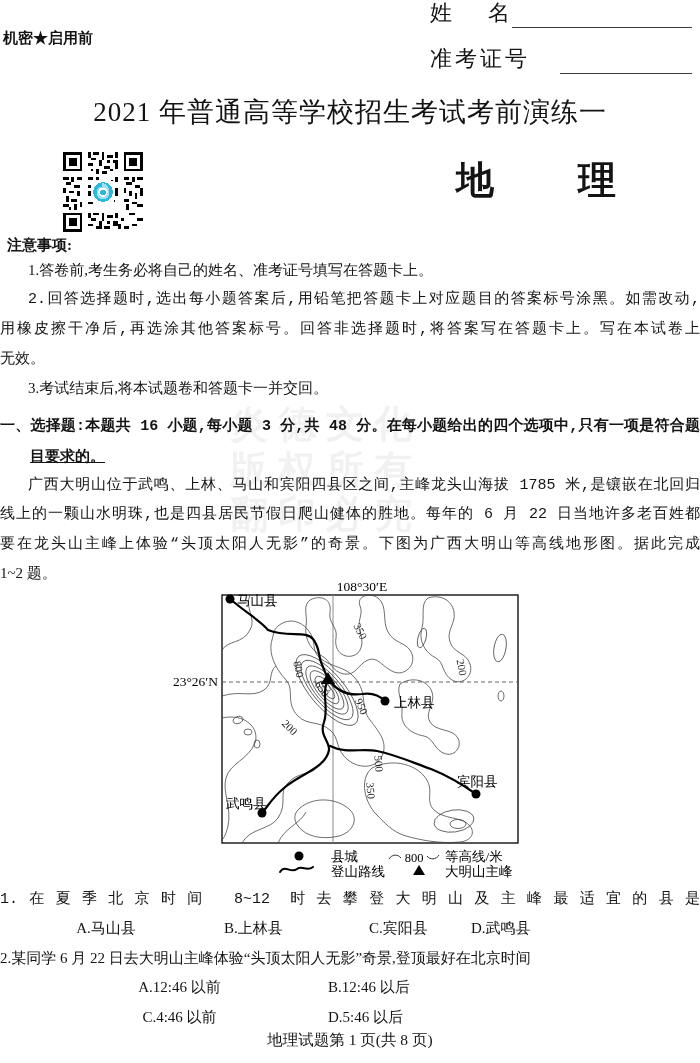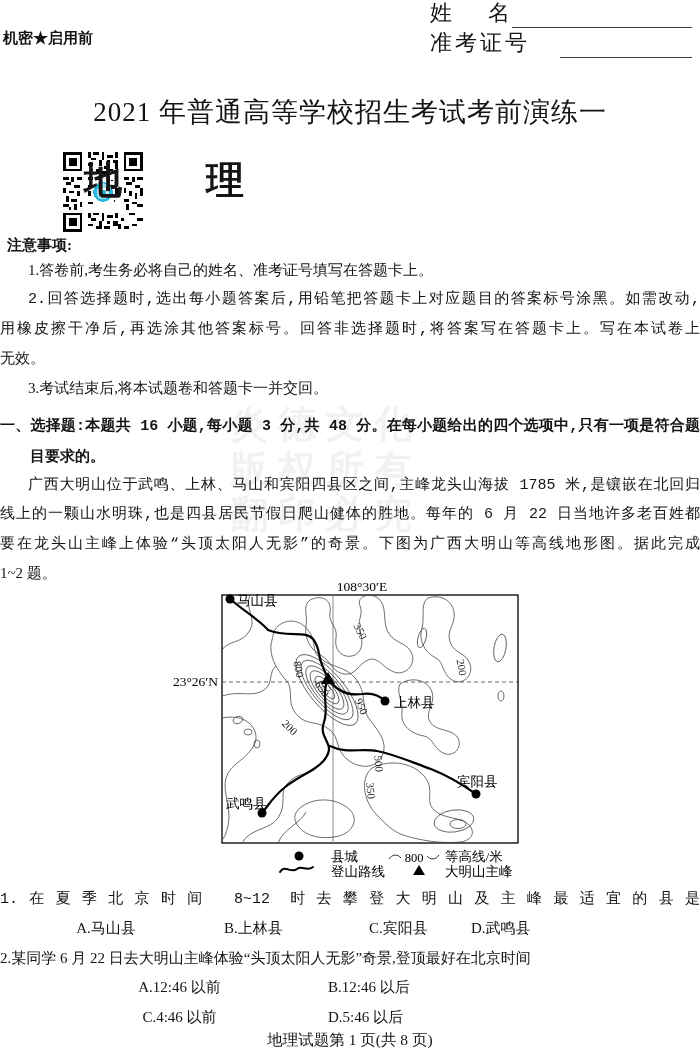--- a/index.html
+++ b/index.html
@@ -5,27 +5,27 @@
   html,body{margin:0;padding:0;background:#d8d8d8;}
   .page{
     position:relative;width:700px;height:1063px;margin:0 auto;background:#ffffff;
     font-family:"Liberation Serif",serif;color:#141414;overflow:hidden;
   }
   .sans{font-family:Liberation Serif, serif;}
   
   .confidential{position:absolute;left:3px;top:29px;font-size:15px;font-weight:bold;}
   .id-block{position:absolute;left:430px;top:0;width:262px;}
   .id-row{display:flex;align-items:flex-end;height:28px;}
-  .id-row.second{margin-top:2px;gap:31px;}
+  .id-row.second{margin-top:18px;gap:31px;}
   .id-label{font-size:22px;white-space:nowrap;}
   .id-label.spread{letter-spacing:36px;margin-right:-36px;}
   .id-label.slight{letter-spacing:3px;margin-right:-3px;}
   .blank-line{flex:1;border-bottom:1.4px solid #3c3c3c;height:24px;margin-left:2px;}
   .main-title{position:absolute;left:0;top:94px;width:700px;text-align:center;font-size:27px;letter-spacing:1px;}
-  .subject-title{position:absolute;left:0;top:155px;width:700px;text-align:left;
+  .subject-title{position:absolute;left:0;top:155px;width:700px;text-align:right;
     font-size:38px;font-weight:bold;letter-spacing:84px;padding-left:84px;box-sizing:border-box;}
   .qr{position:absolute;left:63px;top:152px;width:80px;height:80px;}
   
   .watermark{position:absolute;left:214px;top:402px;opacity:.065;z-index:0;
     font-family:"Liberation Sans",sans-serif;font-weight:bold;font-size:38px;letter-spacing:10px;line-height:45px;color:#404040;margin-left:16px;}
   
   .notice-head{position:absolute;left:7px;top:236px;font-size:15px;font-weight:bold;z-index:1;}
   .textblock{position:absolute;left:0;width:700px;z-index:1;}
   .line{font-size:15px;line-height:29.4px;white-space:nowrap;}
   .line.wrapfill{white-space:normal;text-align:justify;text-align-last:justify;font-family:Liberation Mono, monospace;}
@@ -101,21 +101,21 @@
   <div class="textblock notice-block">
     <div class="line indent">1.答卷前,考生务必将自己的姓名、准考证号填写在答题卡上。</div>
     <div class="line indent wrapfill">2.回答选择题时,选出每小题答案后,用铅笔把答题卡上对应题目的答案标号涂黑。如需改动,</div>
     <div class="line wrapfill">用橡皮擦干净后,再选涂其他答案标号。回答非选择题时,将答案写在答题卡上。写在本试卷上</div>
     <div class="line">无效。</div>
     <div class="line indent">3.考试结束后,将本试题卷和答题卡一并交回。</div>
   </div>
 
   <div class="textblock section-block">
     <div class="line secline wrapfill">一、选择题:本题共 16 小题,每小题 3 分,共 48 分。在每小题给出的四个选项中,只有一项是符合题</div>
-    <div class="line secline" style="text-indent:30px;">目要求的。</div>
+    <div class="line secline" style="text-indent:30px;text-decoration:underline;">目要求的。</div>
     <div class="line indent wrapfill">广西大明山位于武鸣、上林、马山和宾阳四县区之间,主峰龙头山海拔 1785 米,是镶嵌在北回归</div>
     <div class="line wrapfill">线上的一颗山水明珠,也是四县居民节假日爬山健体的胜地。每年的 6 月 22 日当地许多老百姓都</div>
     <div class="line wrapfill">要在龙头山主峰上体验“头顶太阳人无影”的奇景。下图为广西大明山等高线地形图。据此完成</div>
     <div class="line">1~2 题。</div>
   </div>
 
   <div class="mapwrap">
     <svg width="370" height="302" viewBox="0 0 370 302">
 
       <text x="202" y="13" font-size="13.5" text-anchor="middle">108°30′E</text>

